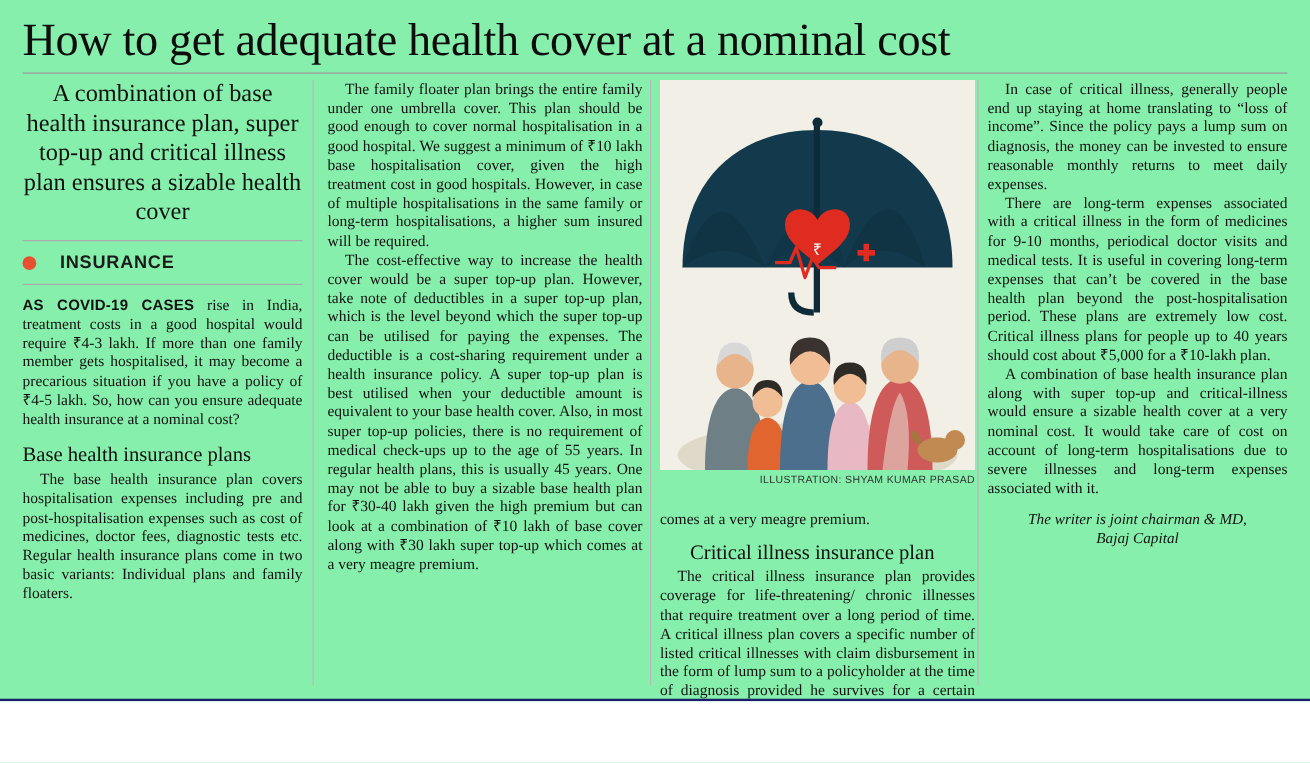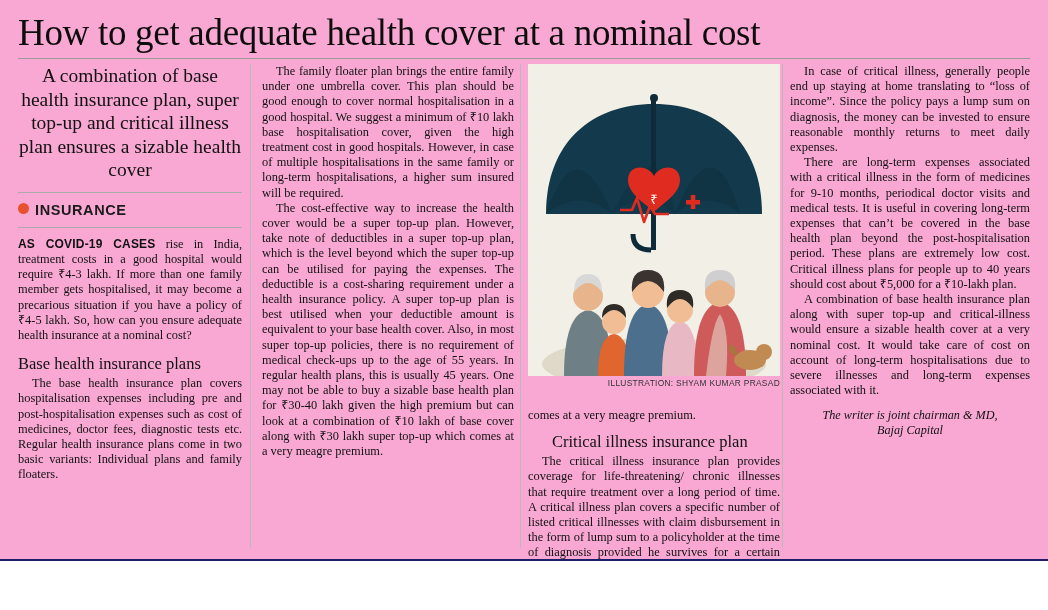--- a/index.html
+++ b/index.html
@@ -12,21 +12,21 @@
     background: #ffffff;
     font-family: "Liberation Serif", serif;
     color: #111111;
     overflow: hidden;
   }
   .page {
     position: relative;
     width: 1048px;
     height: 610px;
     box-sizing: border-box;
-    background: #f9a8d4;
+    background: #86efac;
   }
   .headline {
     position: absolute;
     left: 18px;
     top: 14px;
     width: 1012px;
     font-family: "Liberation Serif", serif;
     font-size: 37px;
     font-weight: 400;
     letter-spacing: -0.3px;
@@ -81,22 +81,22 @@
     margin: 0 0 10px 0;
   }
   .rule-under-stand {
     width: 100%;
     height: 1px;
     background: #aaaaaa;
     margin: 8px 0 10px 0;
   }
   .kicker {
     display: flex;
-    align-items: flex-start;
-    gap: 6px;
+    align-items: center;
+    gap: 19px;
     margin-bottom: 9px;
   }
   .kicker .dot {
     width: 11px;
     height: 11px;
     border-radius: 50%;
     background: #e8512f;
     display: inline-block;
   }
   .kicker .kicker-text {

